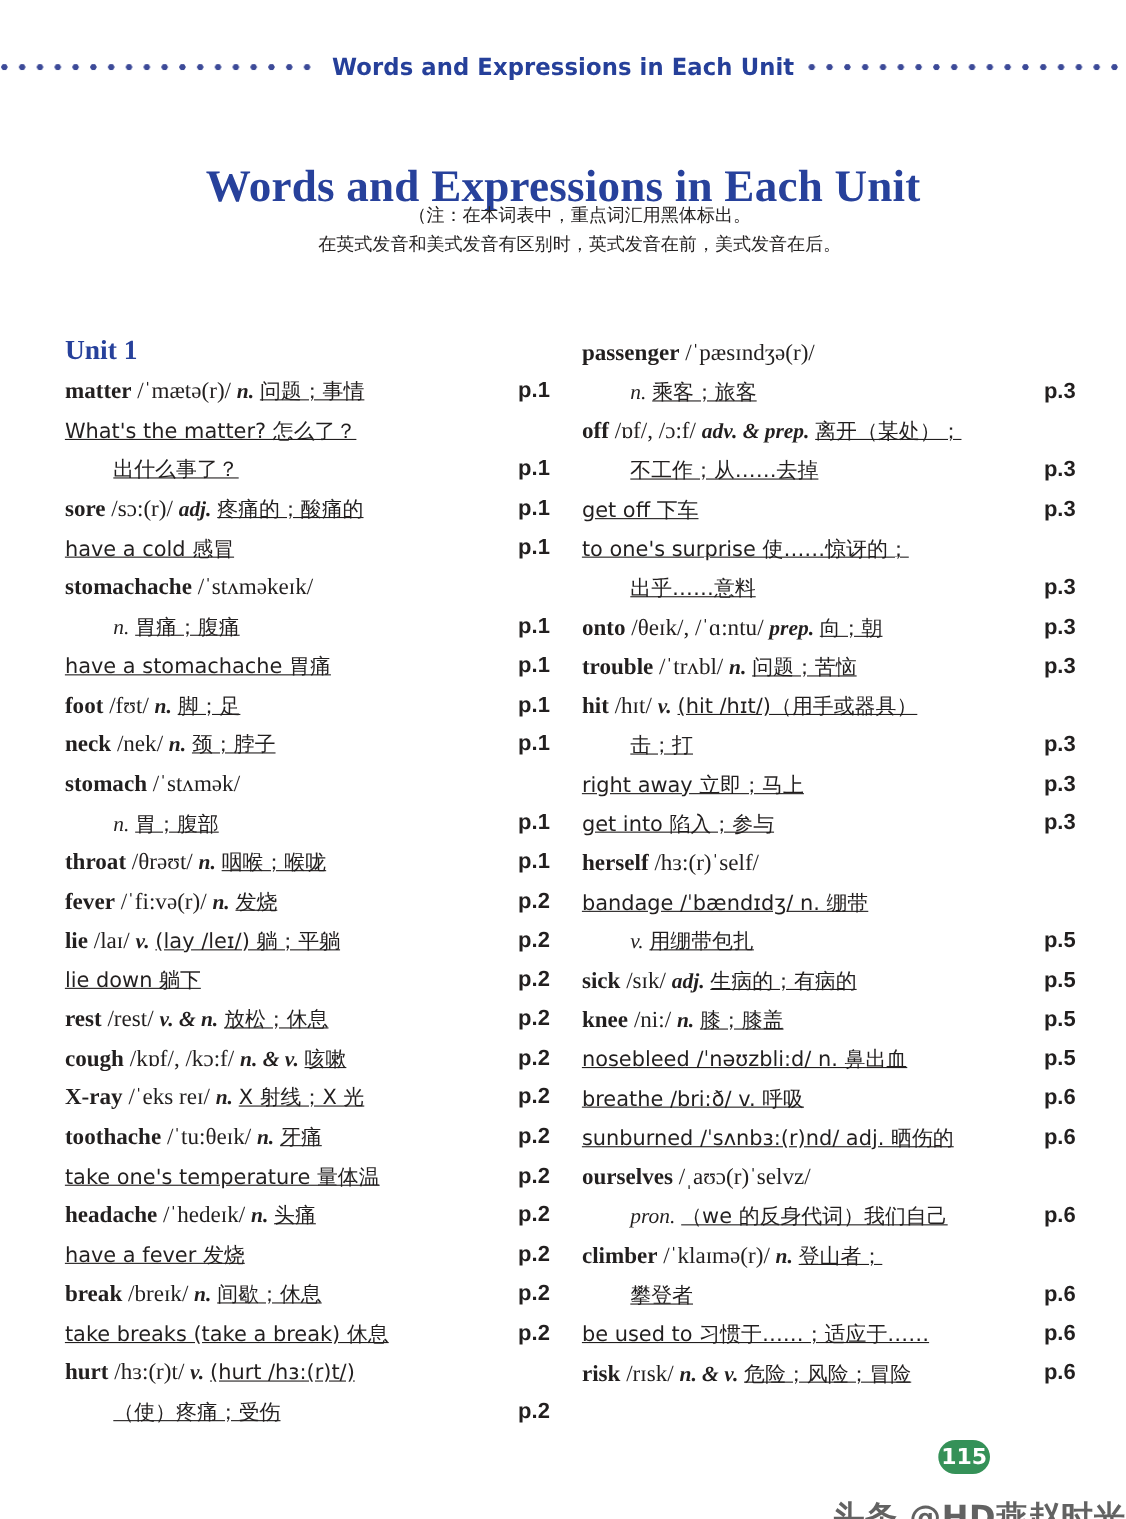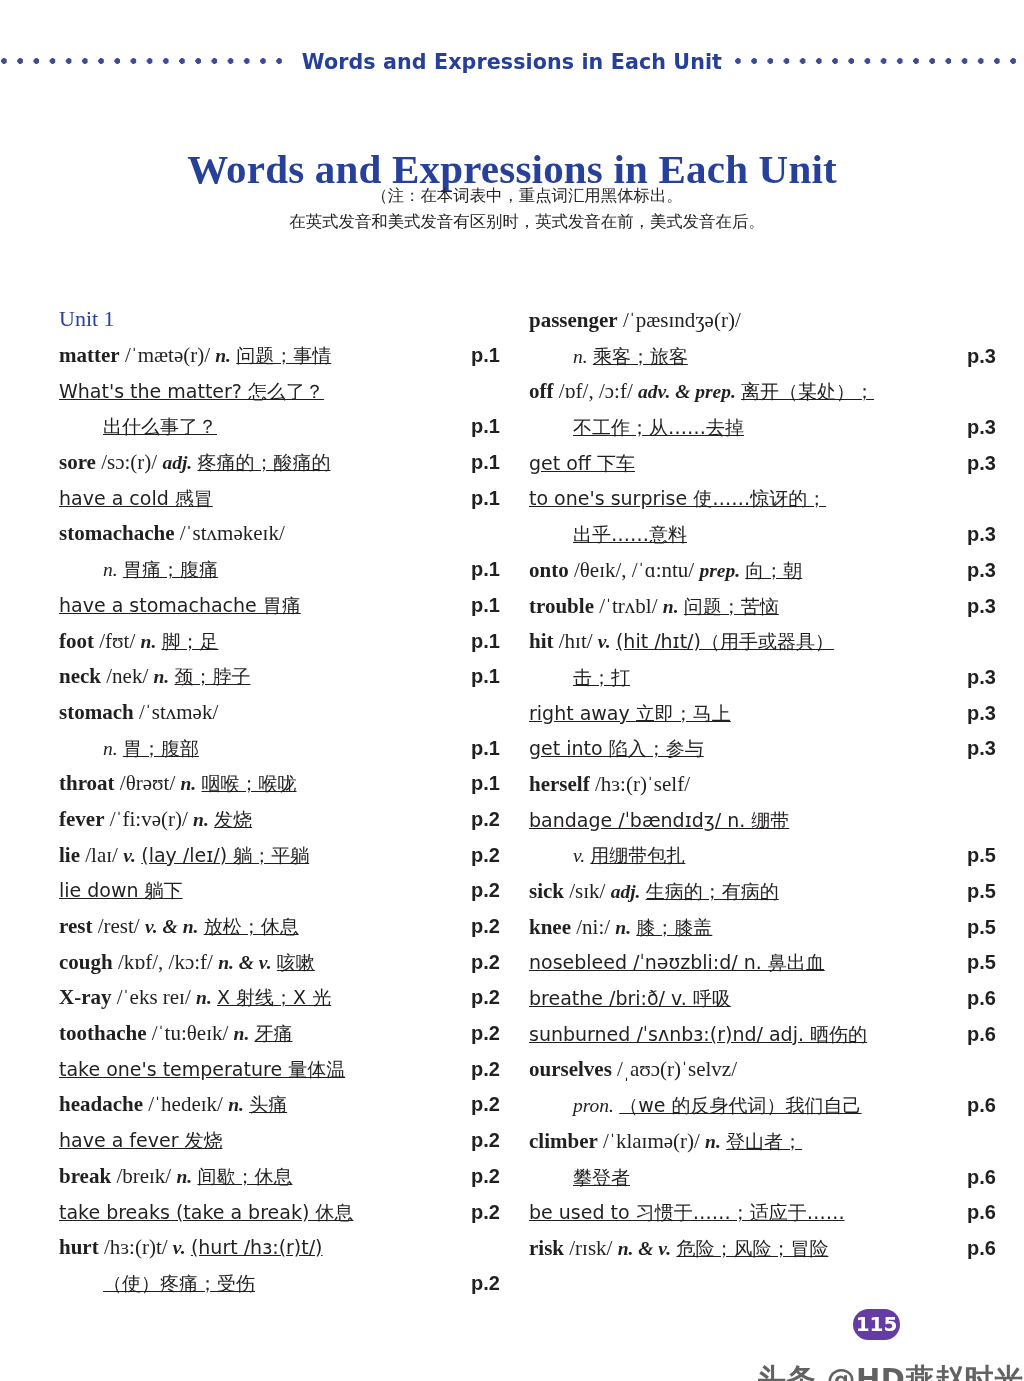--- a/index.html
+++ b/index.html
@@ -80,22 +80,22 @@
   
   .column {
     position: absolute;
     top: 303px;
   }
   #column-left  { left: 59px;  width: 440px; }
   #column-right { left: 529px; width: 460px; }
 
   .unit-heading {
     font-family: "Liberation Serif", "DejaVu Serif", serif;
-    font-weight: normal;
-    font-size: 22px;
+    font-weight: bold;
+    font-size: 25px;
     color: #27419b;
     height: 35px;
     line-height: 31px;
   }
 
   .entry-line {
     position: relative;
     height: 35.7px;
     line-height: 35.7px;
     font-size: 21px;
@@ -108,41 +108,41 @@
   .entry-line.indent .entry-text { padding-left: 44px; }
 
   .pg {
     position: absolute;
     top: 0;
     font-weight: bold;
     font-size: 20px;
     font-family: Liberation Sans, sans-serif;
   }
   #column-left  .pg { left: 412px; }
-  #column-right .pg { left: 438px; }
+  #column-right .pg { left: 420px; }
 
   b.hw { font-weight: bold; }
   i.pos { font-style: italic; font-weight: bold; font-size: 19.5px; }
   i.posn { font-style: italic; font-size: 19.5px; }
   span.ph { font-style: normal; }
   span.cn {
     font-family: "DejaVu Sans", "Liberation Sans", sans-serif;
     font-size: 19px;
     text-decoration: underline;
   }
 
   
   #page-number-badge {
     position: absolute;
     left: 853px;
     top: 1309px;
     width: 47px;
     height: 31px;
     border-radius: 15.5px;
-    background: #4c1d95;
+    background: #15803d;
     color: #ffffff;
     font-family: "DejaVu Sans", "Liberation Sans", sans-serif;
     font-weight: bold;
     font-size: 20px;
     line-height: 31px;
     text-align: center;
     opacity: .86;
   }
   #watermark {
     position: absolute;

